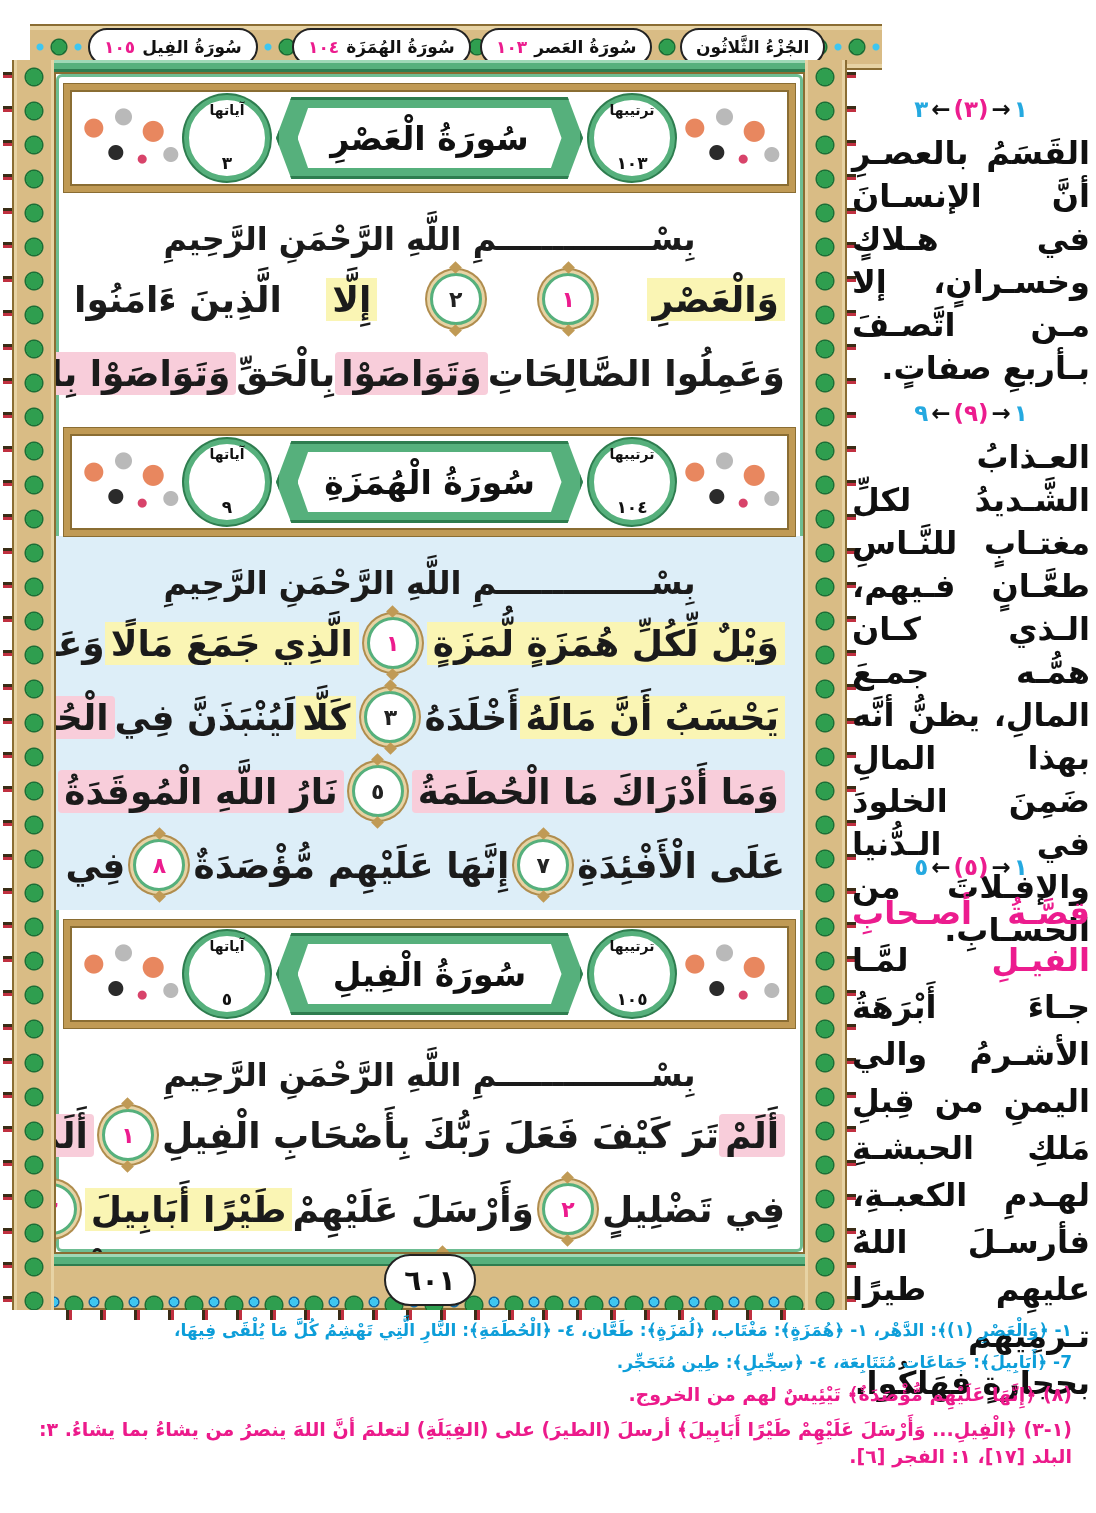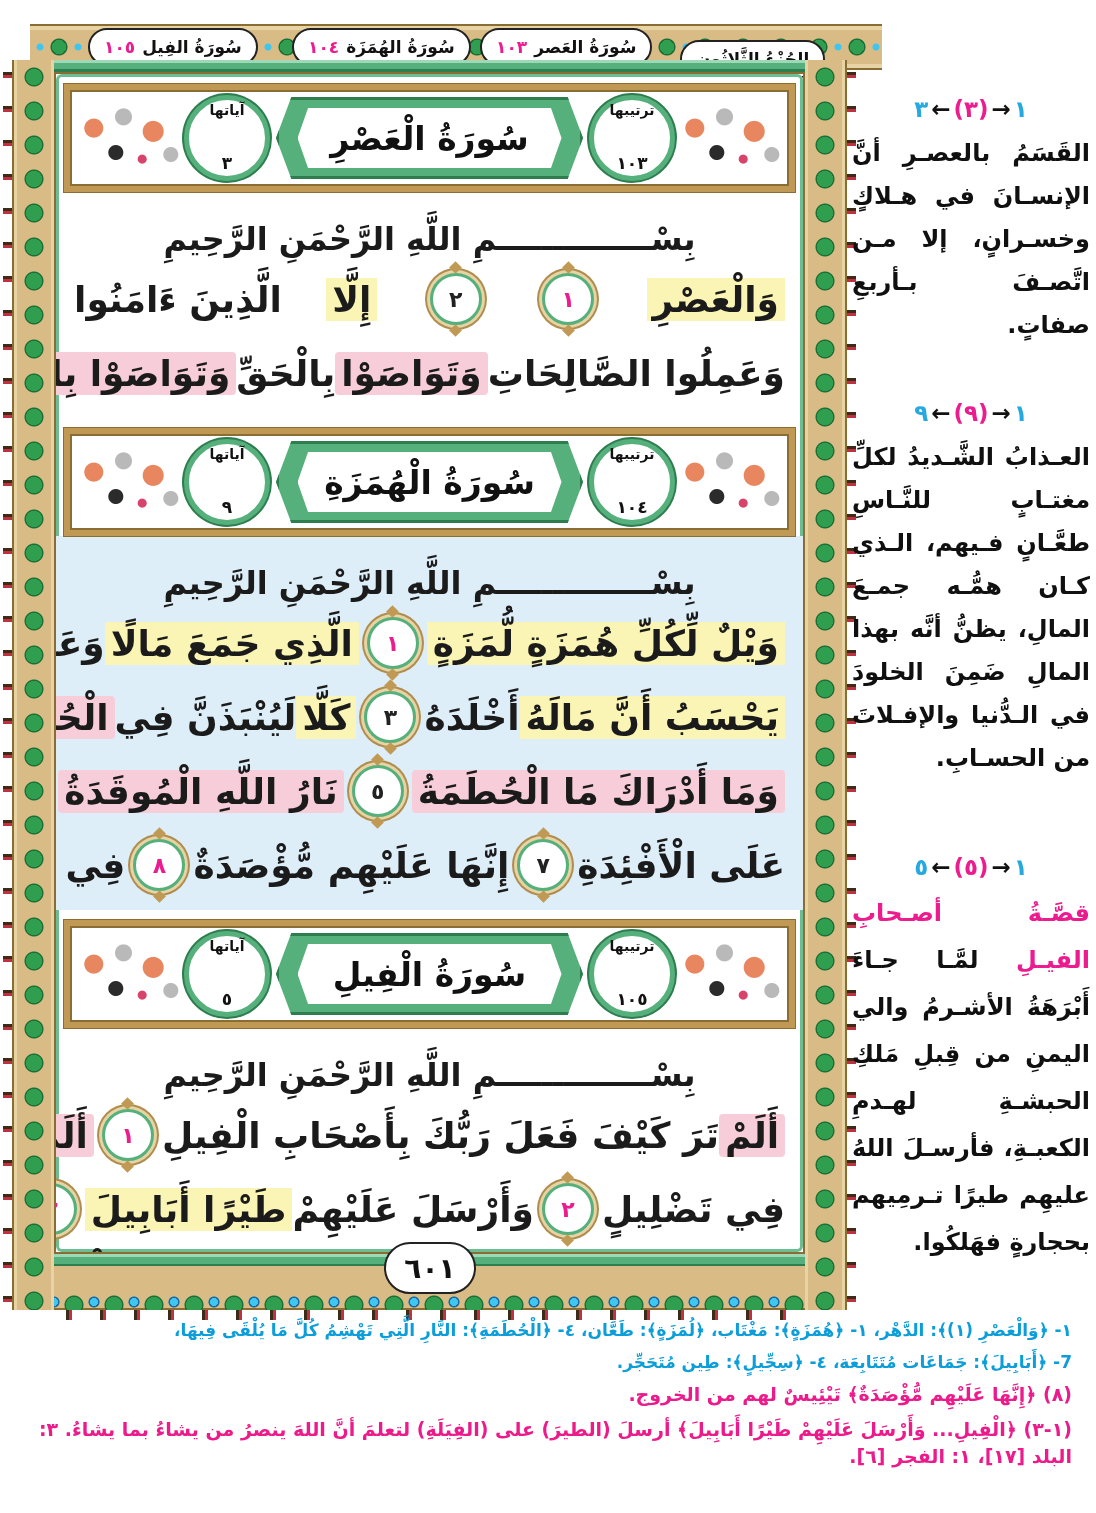--- a/index.html
+++ b/index.html
@@ -36,21 +36,21 @@
     background:linear-gradient(180deg,#9ed8b6 0 3px,#56b07c 3px 9px,#2e7d4f 9px 12px,#8a6d33 12px 14px);}
   .fb{position:absolute;left:42px;right:42px;bottom:0;height:58px;
     background:
       linear-gradient(180deg,#8a6d33 0 2px,#9ed8b6 2px 5px,#56b07c 5px 12px,#2e7d4f 12px 14px,rgba(0,0,0,0) 14px),
       radial-gradient(circle,#2f9e4f 0 8px,#1d6e36 8px 9px,rgba(0,0,0,0) 10px) 0 36px/40px 34px repeat-x,
       radial-gradient(circle,#3ec6f0 0 4px,#1668a0 4px 5px,rgba(0,0,0,0) 6px) 20px 30px/40px 40px repeat-x,
       radial-gradient(circle,#d8436a 0 3px,rgba(0,0,0,0) 4px) 20px 50px/40px 40px repeat-x,
       linear-gradient(180deg,#d9bc85 0 56px,#8a6d33 56px 58px);}
   .fb::after{content:"";position:absolute;left:0;right:0;bottom:-10px;height:10px;
     background:repeating-linear-gradient(90deg,rgba(0,0,0,0) 0 12px,#3a2d17 12px 15px,#c03040 15px 18px,rgba(0,0,0,0) 18px 34px);}
-  .pagenum{position:absolute;left:372px;bottom:16px;width:88px;height:48px;background:#fff;
+  .pagenum{position:absolute;left:372px;bottom:4px;width:88px;height:48px;background:#fff;
     border:2px solid #222;border-radius:26px;display:flex;align-items:center;justify-content:center;
     font-size:28px;font-weight:bold;color:#111;z-index:3;}
 
   .content{position:absolute;left:44px;right:44px;top:14px;bottom:58px;background:#fff;
     box-shadow:inset 0 0 0 3px #6dbd92;border-radius:6px;overflow:hidden;}
 
   
   .banner{position:relative;height:96px;margin:10px 8px 0;background:#fff;
     border:6px solid #c09a55;box-shadow:inset 0 0 0 2px #8a6d33,0 0 0 1px #8a6d33;
     display:flex;align-items:center;justify-content:space-between;padding:0 4px;z-index:2;}
@@ -91,21 +91,21 @@
   .am::before{top:-13px;} .am::after{bottom:-13px;}
   .am.mag{color:#ec1c8e;}
 
   
   .commentary{position:absolute;left:852px;top:88px;width:238px;direction:rtl;}
   .cblock{position:absolute;left:0;right:0;}
   .cb0{top:8px;} .cb1{top:312px;} .cb2{top:766px;}
   .crange{display:flex;direction:ltr;justify-content:center;align-items:center;gap:3px;
     font-size:23px;font-weight:bold;color:#111;}
   .crange .end{color:#25a9e0;} .crange .tot{color:#ec1c8e;}
-  .cpara{margin-top:10px;font-size:24px;font-weight:bold;line-height:43px;
+  .cpara{margin-top:10px;font-size:32px;font-weight:bold;line-height:43px;
     text-align:justify;color:#101010;}
   .cb2 .cpara{line-height:47px;}
   .cpara .mag{color:#ec1c8e;}
 
   
   .footnotes{position:absolute;top:1318px;right:24px;left:14px;direction:rtl;
     text-align:right;font-weight:bold;}
   .fn{margin-bottom:7px;line-height:1.45;text-align:right;}
   .fn-blue{color:#0d9ed9;font-size:17px;}
   .fn-magenta{color:#ec1a8b;font-size:19px;}
@@ -121,21 +121,21 @@
       <span class="num">١٠٥</span>
     </div>
     <div class="tab" style="left:262px;">
       <span>سُورَةُ الهُمَزَة</span>
       <span class="num">١٠٤</span>
     </div>
     <div class="tab" style="left:450px;">
       <span>سُورَةُ العَصر</span>
       <span class="num">١٠٣</span>
     </div>
-    <div class="tab" style="left:650px;margin-top:12px;">
+    <div class="tab" style="left:650px;">
       <span>الجُزْءُ الثَّلاثُون</span>
     </div>
   </div>
 
   <div class="frame">
     <div class="fl"></div>
     <div class="fr"></div>
     <div class="ft"></div>
     <div class="fb"></div>
     <div class="pagenum">٦٠١</div>

